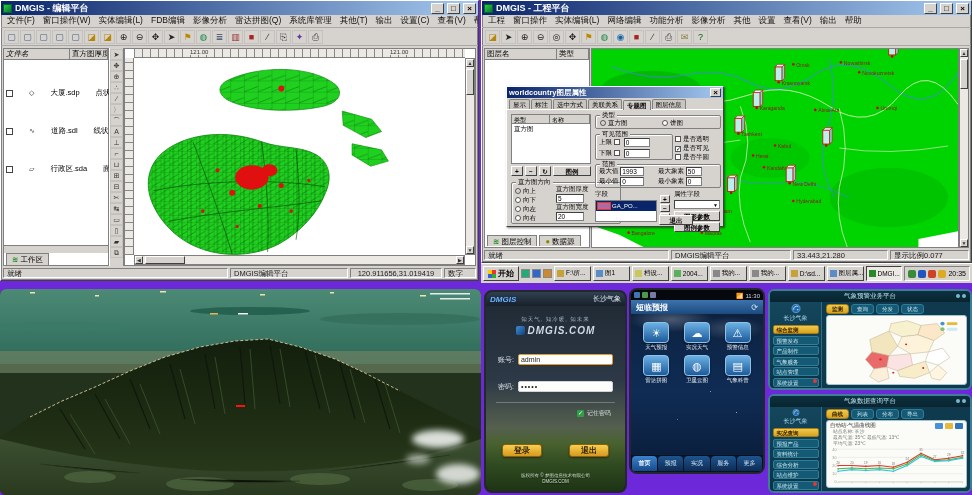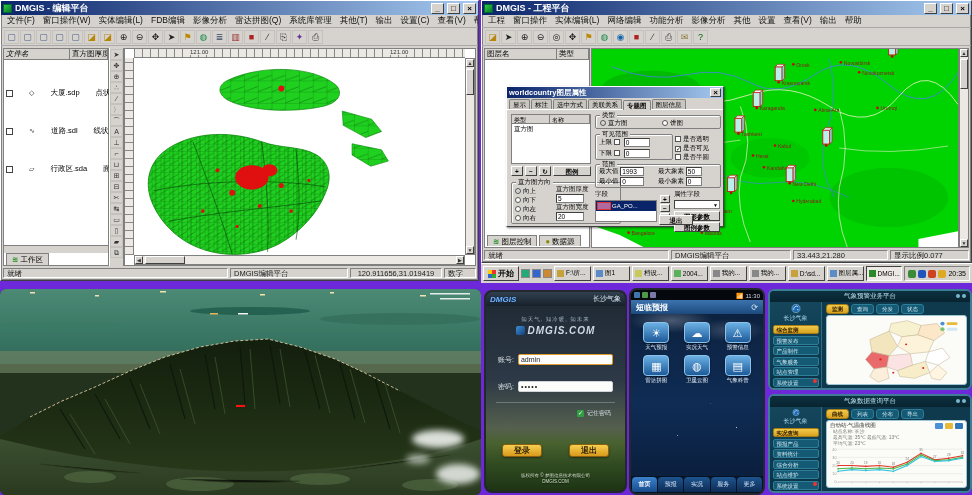--- a/index.html
+++ b/index.html
@@ -85,21 +85,21 @@
   .dm-logo .lg-ico{display:inline-block;width:9px;height:9px;background:linear-gradient(135deg,#3f8fd8,#123f77);border-radius:2px;margin-right:3px;vertical-align:-1px;}
   .login-row{display:flex;align-items:center;margin:0 12px;gap:4px;color:#d7dee5;font-size:7px;}
   .login-input{flex:1;height:11px;background:#fdfdfb;border:1px solid #e09a2d;border-radius:2px;font-size:7px;color:#222;line-height:10px;padding:0 2px;}
   .login-input.pw{border-color:#cfd4d8;letter-spacing:1px;}
   .login-div{height:1px;background:rgba(255,255,255,.25);margin:10px 10px 0;}
   .rem-row{display:flex;justify-content:flex-end;align-items:center;gap:3px;margin:6px 14px 0;color:#d7dee5;font-size:6px;}
   .rem-chk{width:7px;height:7px;background:#2f9e44;border-radius:1px;color:#fff;font-size:6px;line-height:7px;text-align:center;}
   .gold-btn{position:absolute;width:40px;height:13px;background:linear-gradient(180deg,#f7d051,#d8991c);border:1px solid #8a5f10;border-radius:3px;color:#2d2208;font-size:8px;font-weight:bold;text-align:center;line-height:12px;box-shadow:0 1px 2px rgba(0,0,0,.4);}
   .copyright{position:absolute;left:0;right:0;bottom:6px;text-align:center;color:#cfe0c8;font-size:4.5px;line-height:6px;text-shadow:0 1px 1px rgba(0,0,0,.6);}
 
-  #phone-weather{left:629px;top:288px;width:136px;height:207px;}
+  #phone-weather{left:629px;top:288px;width:136px;height:186px;}
   #wx-status{height:10px;background:#05080d;display:flex;align-items:center;gap:2px;padding:0 3px;}
   .wx-sico{width:6px;height:6px;border-radius:1px;background:#3f76b0;flex:0 0 auto;}
   #wx-time{margin-left:auto;color:#cdd8e2;font-size:6px;}
   #wx-header{height:14px;background:linear-gradient(180deg,#3c73ae,#1c4a7e);display:flex;align-items:center;padding:0 5px;color:#fff;font-size:8px;font-weight:bold;}
   #wx-refresh{margin-left:auto;color:#cfe3f5;font-size:8px;font-weight:normal;}
   #wx-body{position:absolute;top:24px;left:0;right:0;bottom:17px;background:
       radial-gradient(60px 18px at 30% 4%,rgba(255,255,255,.25),transparent 70%),
       radial-gradient(50px 16px at 75% 10%,rgba(255,255,255,.18),transparent 70%),
       radial-gradient(1px 1px at 20% 40%,#fff,transparent 60%),
       radial-gradient(1px 1px at 60% 55%,#fff,transparent 60%),

